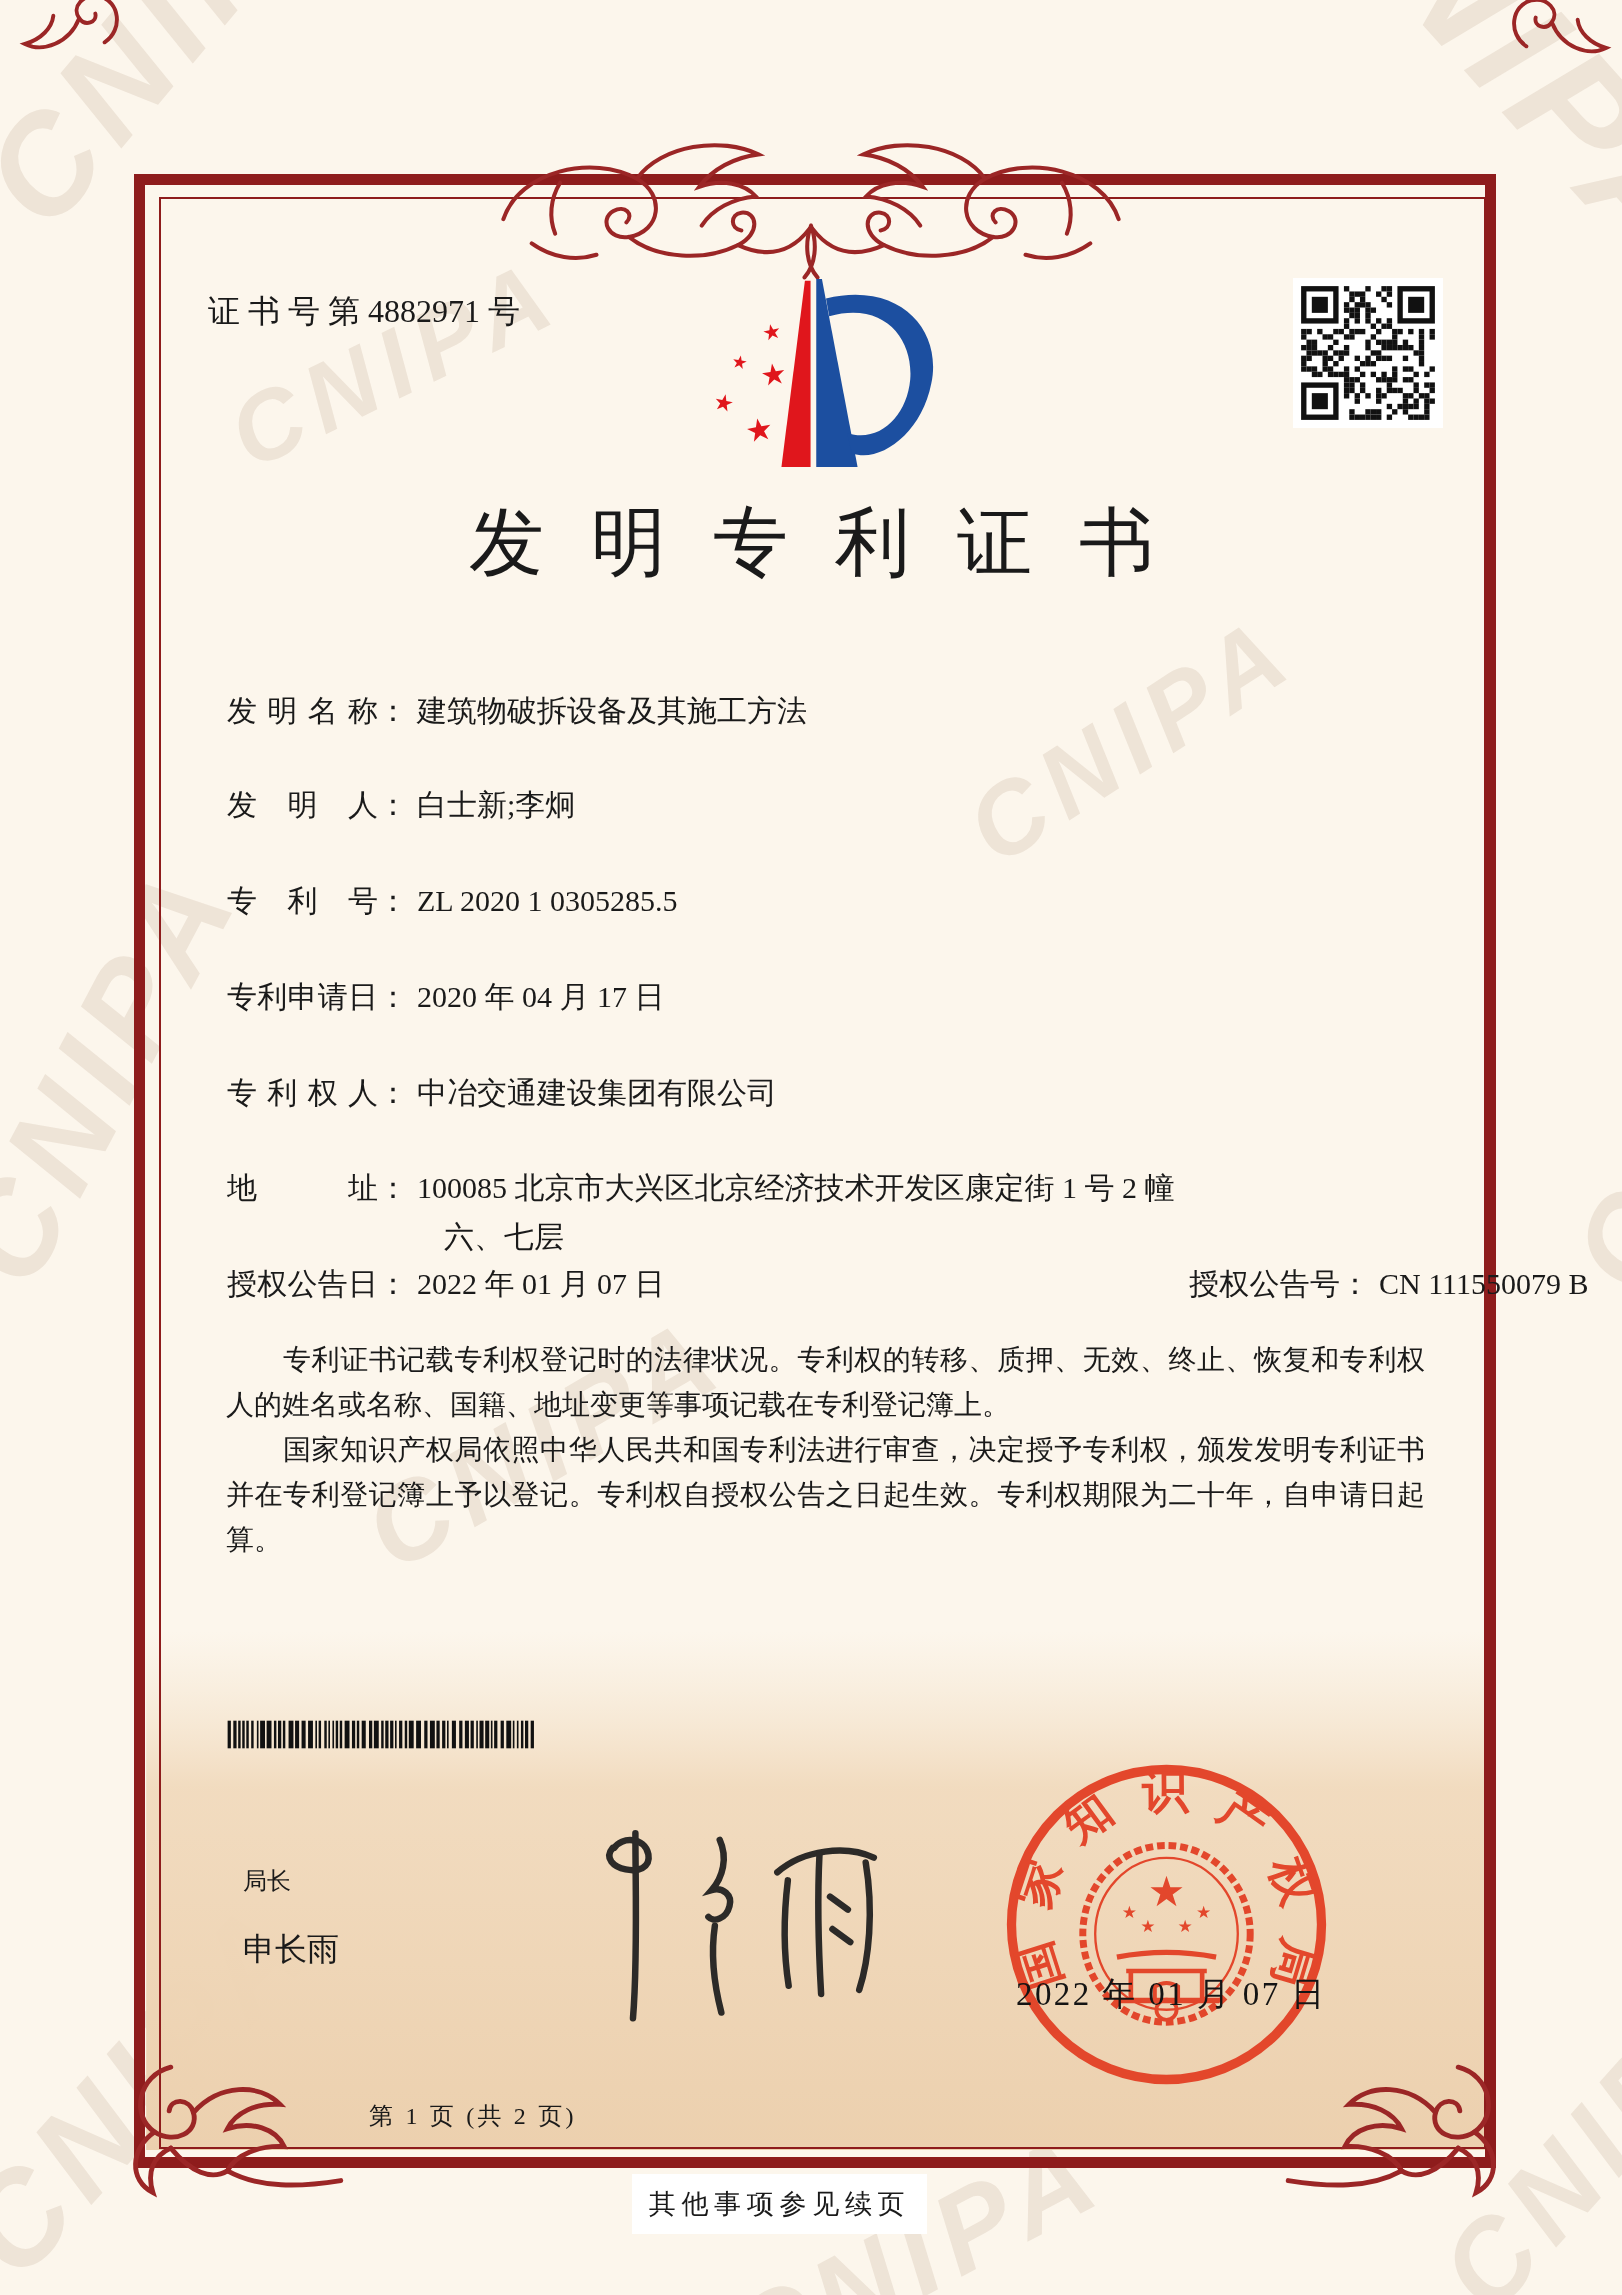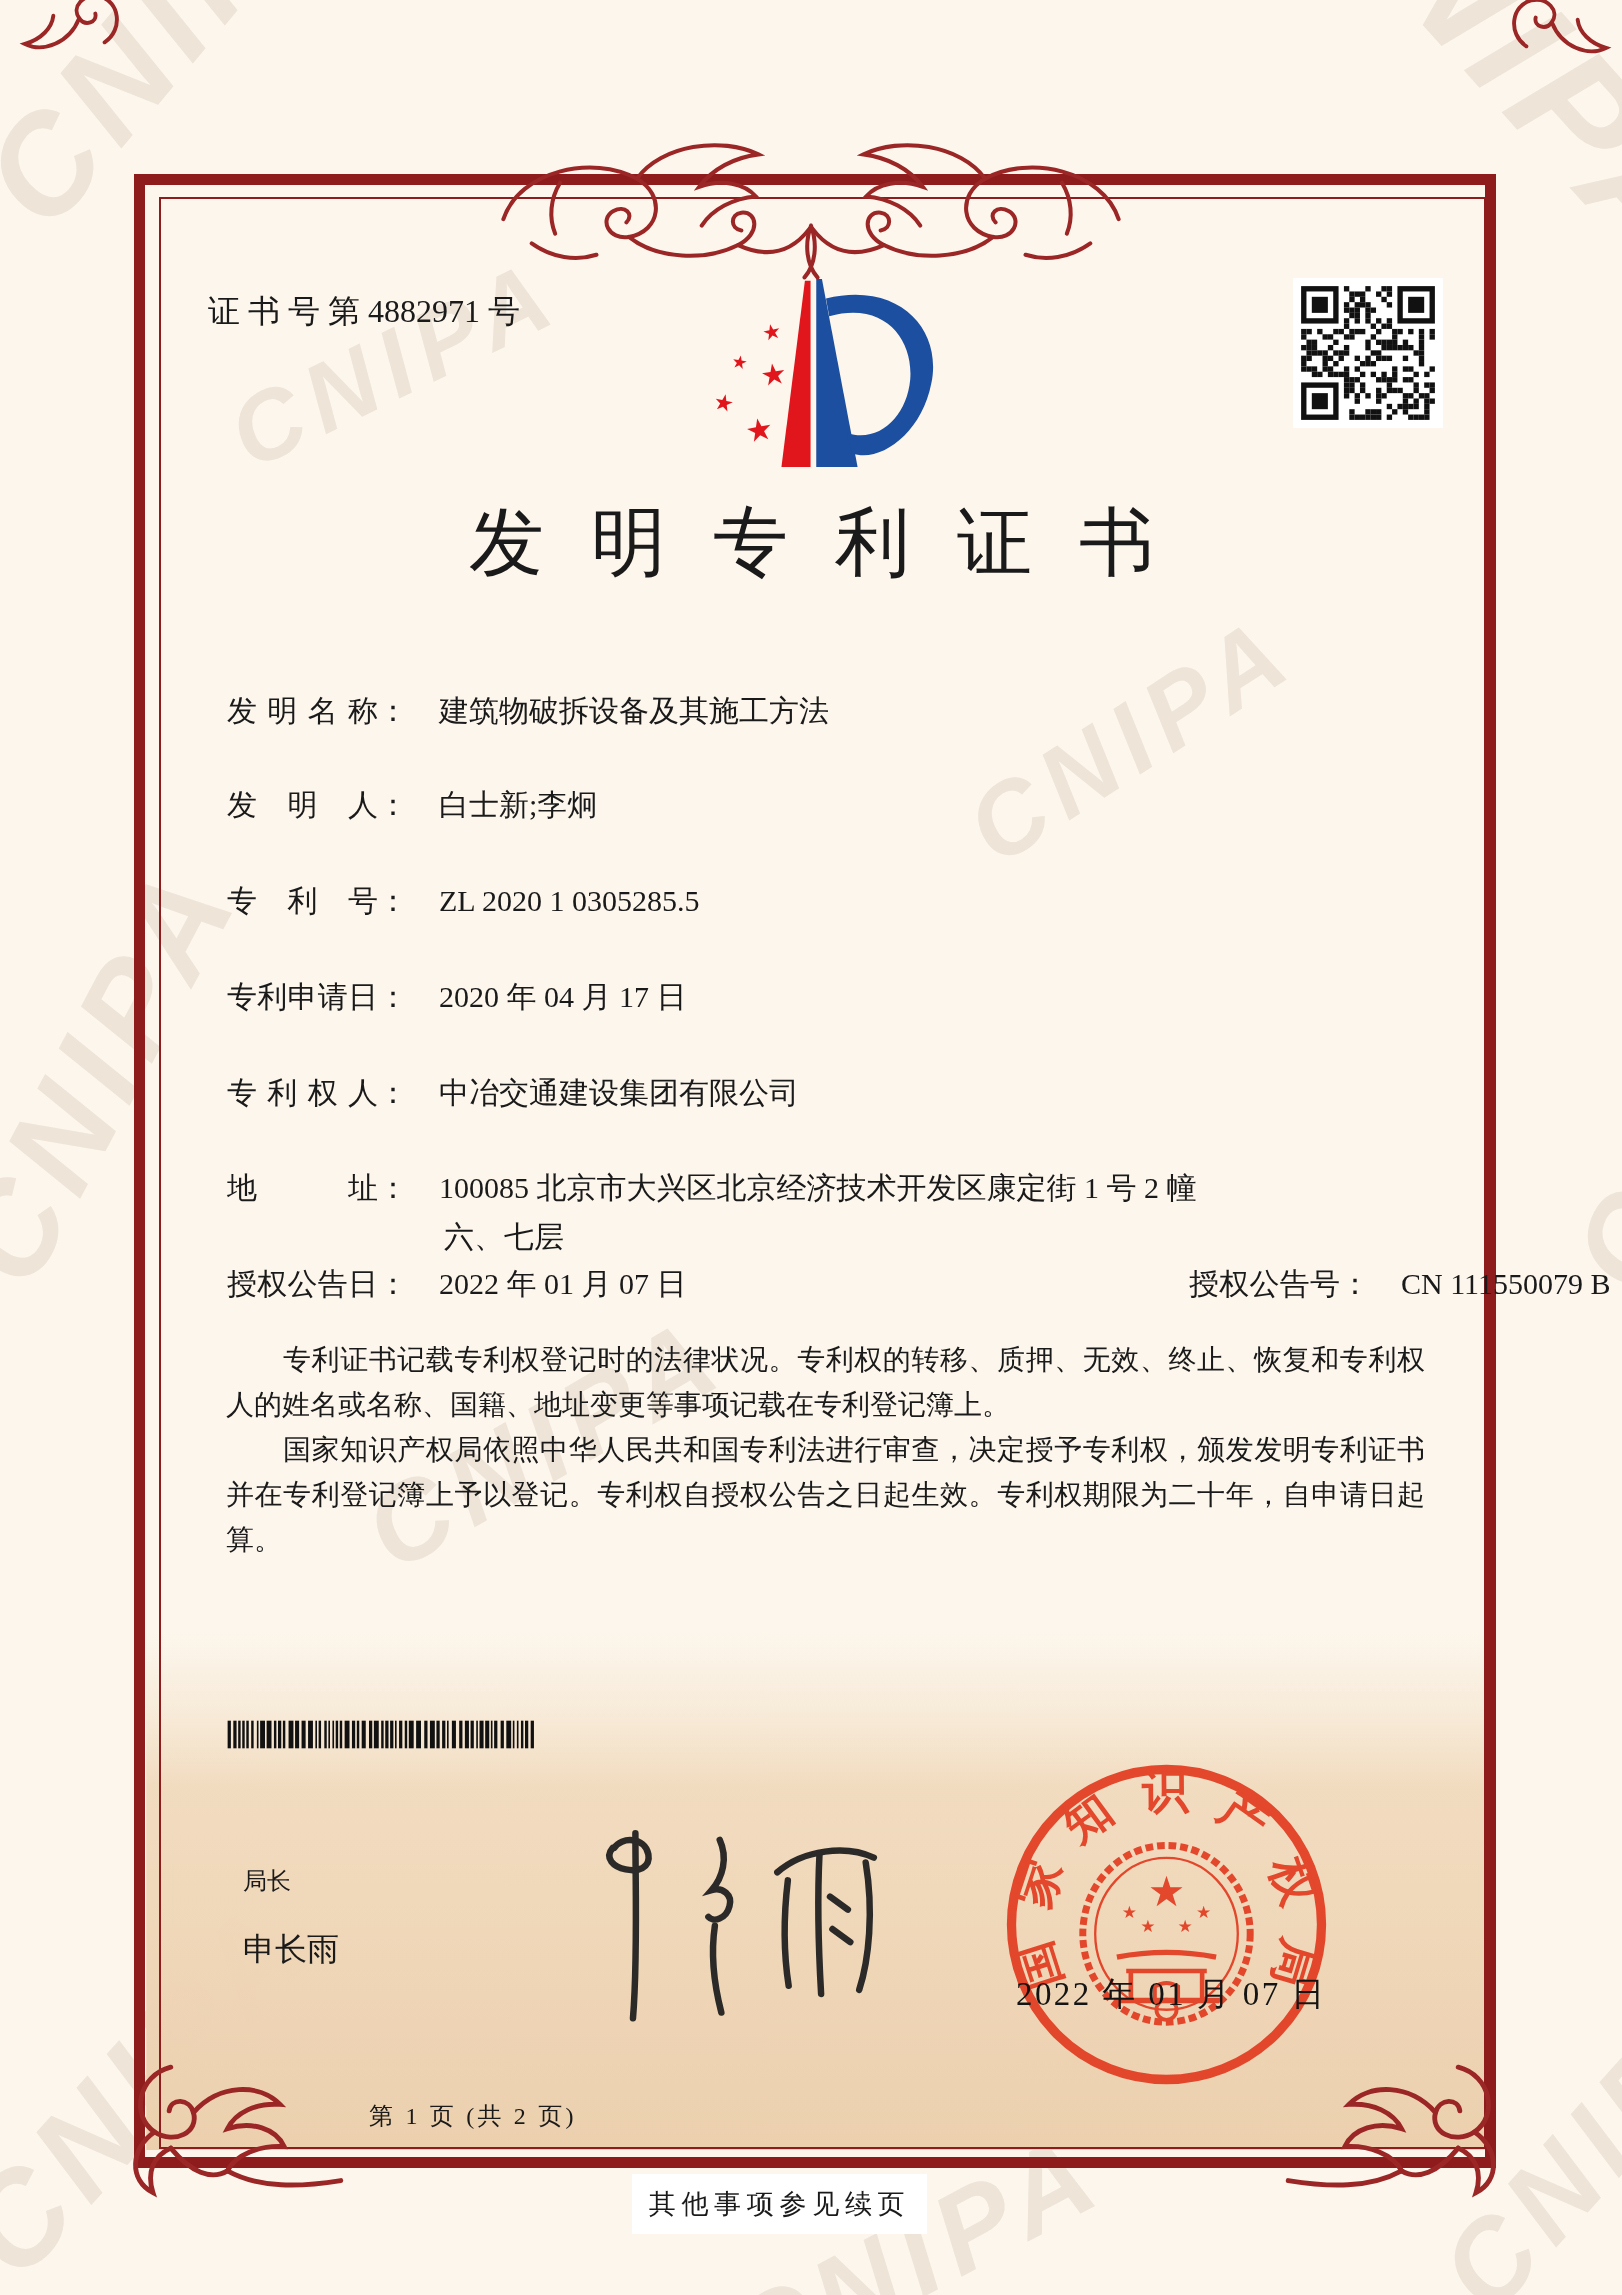--- a/index.html
+++ b/index.html
@@ -18,21 +18,21 @@
   
   .waves{z-index:2;}
   
   .cert-no{left:208px;top:290px;font-size:32px;z-index:5;}
   .title{left:0;top:493px;width:1623px;text-align:center;font-size:75px;font-weight:normal;
          letter-spacing:47px;text-indent:47px;z-index:5;}
   
   .frow{position:absolute;left:227px;font-size:30px;z-index:5;white-space:nowrap;}
   .flabel{display:inline-block;width:151px;text-align:justify;text-align-last:justify;}
   .fcolon{display:inline-block;width:32px;}
-  .fvalue{display:inline-block;margin-left:29px;}
+  .fvalue{display:inline-block;margin-left:7px;}
   .addr2{position:absolute;left:424px;font-size:30px;z-index:5;}
   .grant-no{position:absolute;left:962px;top:0;font-size:30px;white-space:nowrap;}
   .grant-no .flabel{width:151px;}
   
   .body-text{left:226px;top:1337px;width:1199px;font-size:28px;line-height:45px;
              text-align:justify;z-index:5;}
   .body-text p{margin:0;text-indent:57px;}
   
   .sig-title{left:243px;top:1865px;font-size:24px;z-index:6;}
   .sig-name{left:243px;top:1928px;font-size:32px;z-index:6;}

